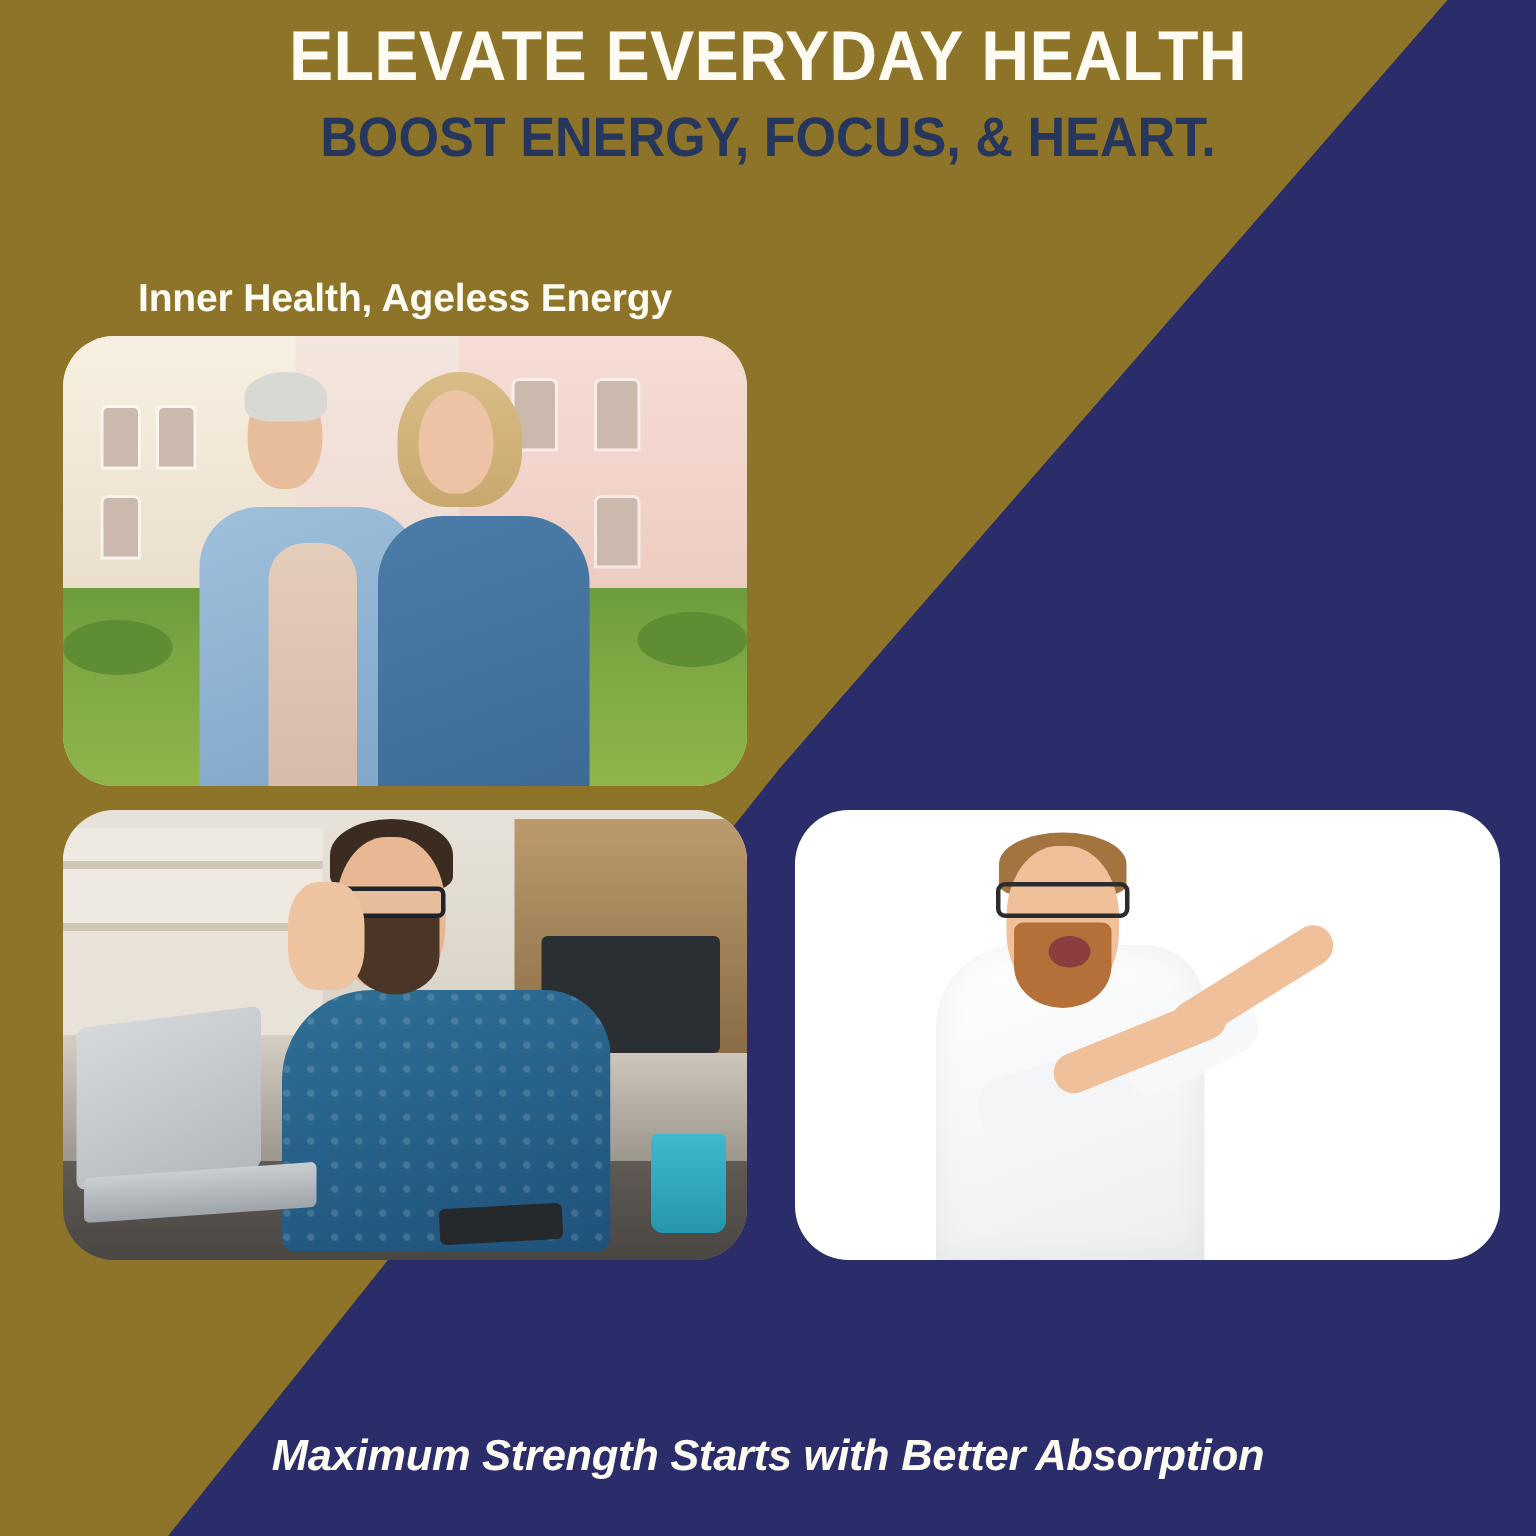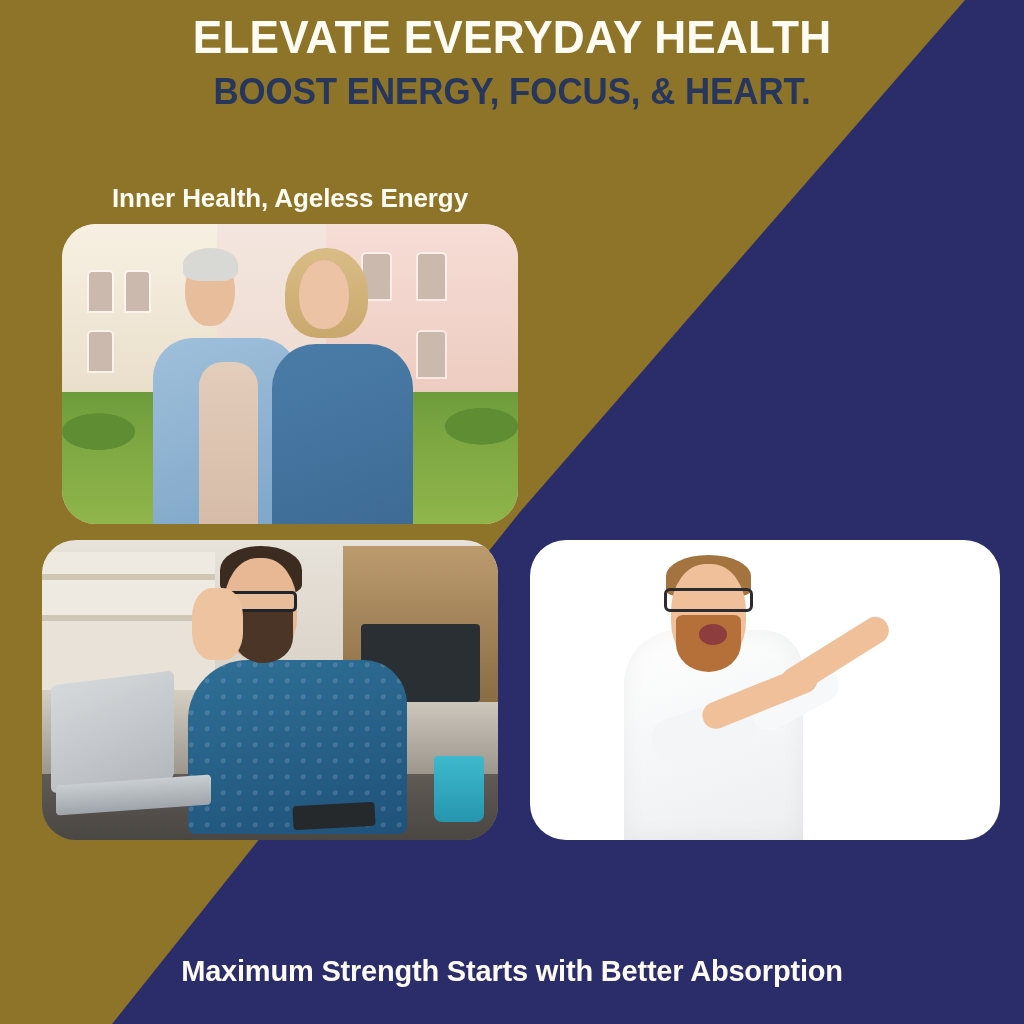--- a/index.html
+++ b/index.html
@@ -37,21 +37,21 @@
     line-height:1.12; margin-top:8px;
     transform:scaleX(0.94); transform-origin:center;
     white-space:nowrap;
   }
   
   .grid{
     position:absolute; top:178px; left:0; width:1024px; height:740px;
     z-index:4;
   }
   .cell{ position:absolute; }
-  .cell-tl{ left:42px;  top:0px;   width:456px; height:352px;margin-left:20px; }
+  .cell-tl{ left:42px;  top:0px;   width:456px; height:352px; }
   .cell-tr{ left:530px; top:0px;   width:470px; height:352px; }
   .cell-bl{ left:42px;  top:362px; width:456px; height:352px; }
   .cell-br{ left:530px; top:362px; width:470px; height:352px; }
 
   .cell-label{
     font-size:26px; font-weight:bold; color:#FDFBF2;
     text-align:center; height:46px; line-height:40px;
     white-space:nowrap; letter-spacing:-0.1px;
   }
   .card{
@@ -306,21 +306,21 @@
     background:#f4f5f6; border-radius:18px; transform:rotate(-18deg);
   }
   .ph-happy .h-sleeveB{
     position:absolute; left:46%; top:44%; width:20%; height:15%;
     background:#f7f8f9; border-radius:18px; transform:rotate(-28deg);
   }
 
   
   .footer{
     position:absolute; left:0; bottom:0; width:1024px; height:106px;
-    z-index:5; display:flex; align-items:center; justify-content:center;
+    z-index:5; display:flex; align-items:center; justify-content:center;font-style:italic;
   }
   .footer-text{
     font-size:29px; font-weight:bold; color:#FDFBF2;
     white-space:nowrap; letter-spacing:-0.2px;
   }
 </style>
 </head>
 <body>
 
 <div class="stage">

